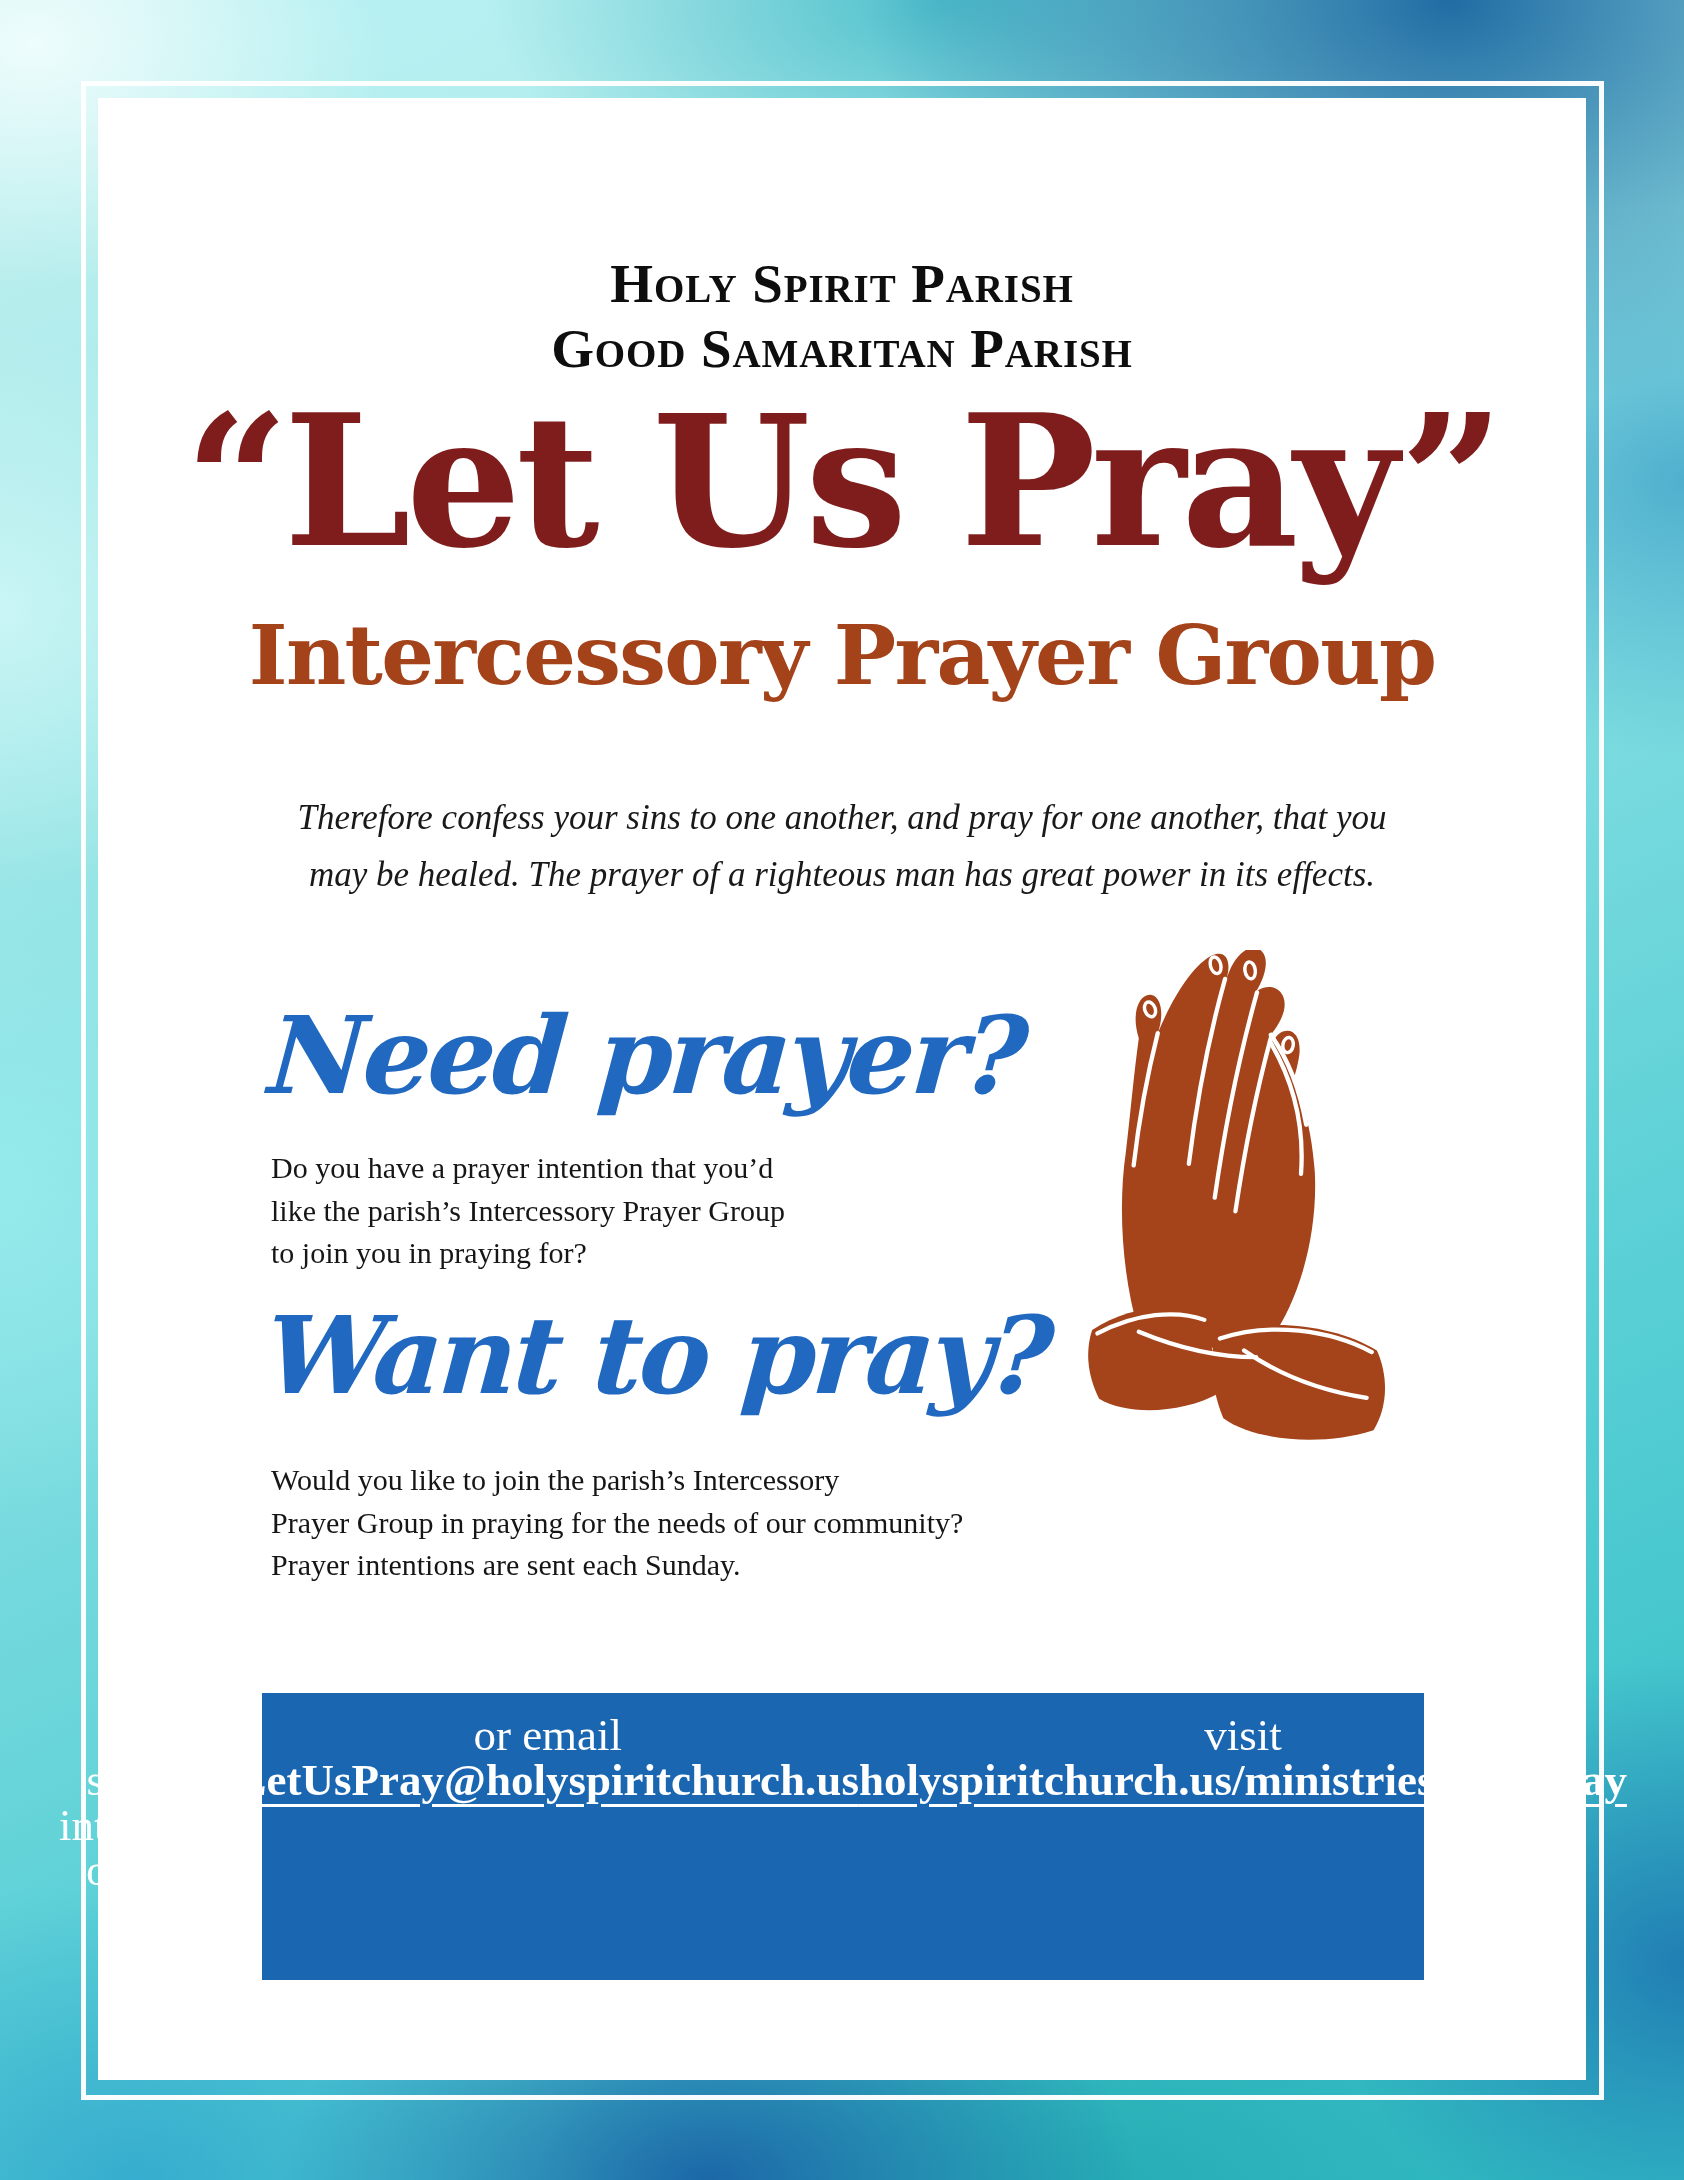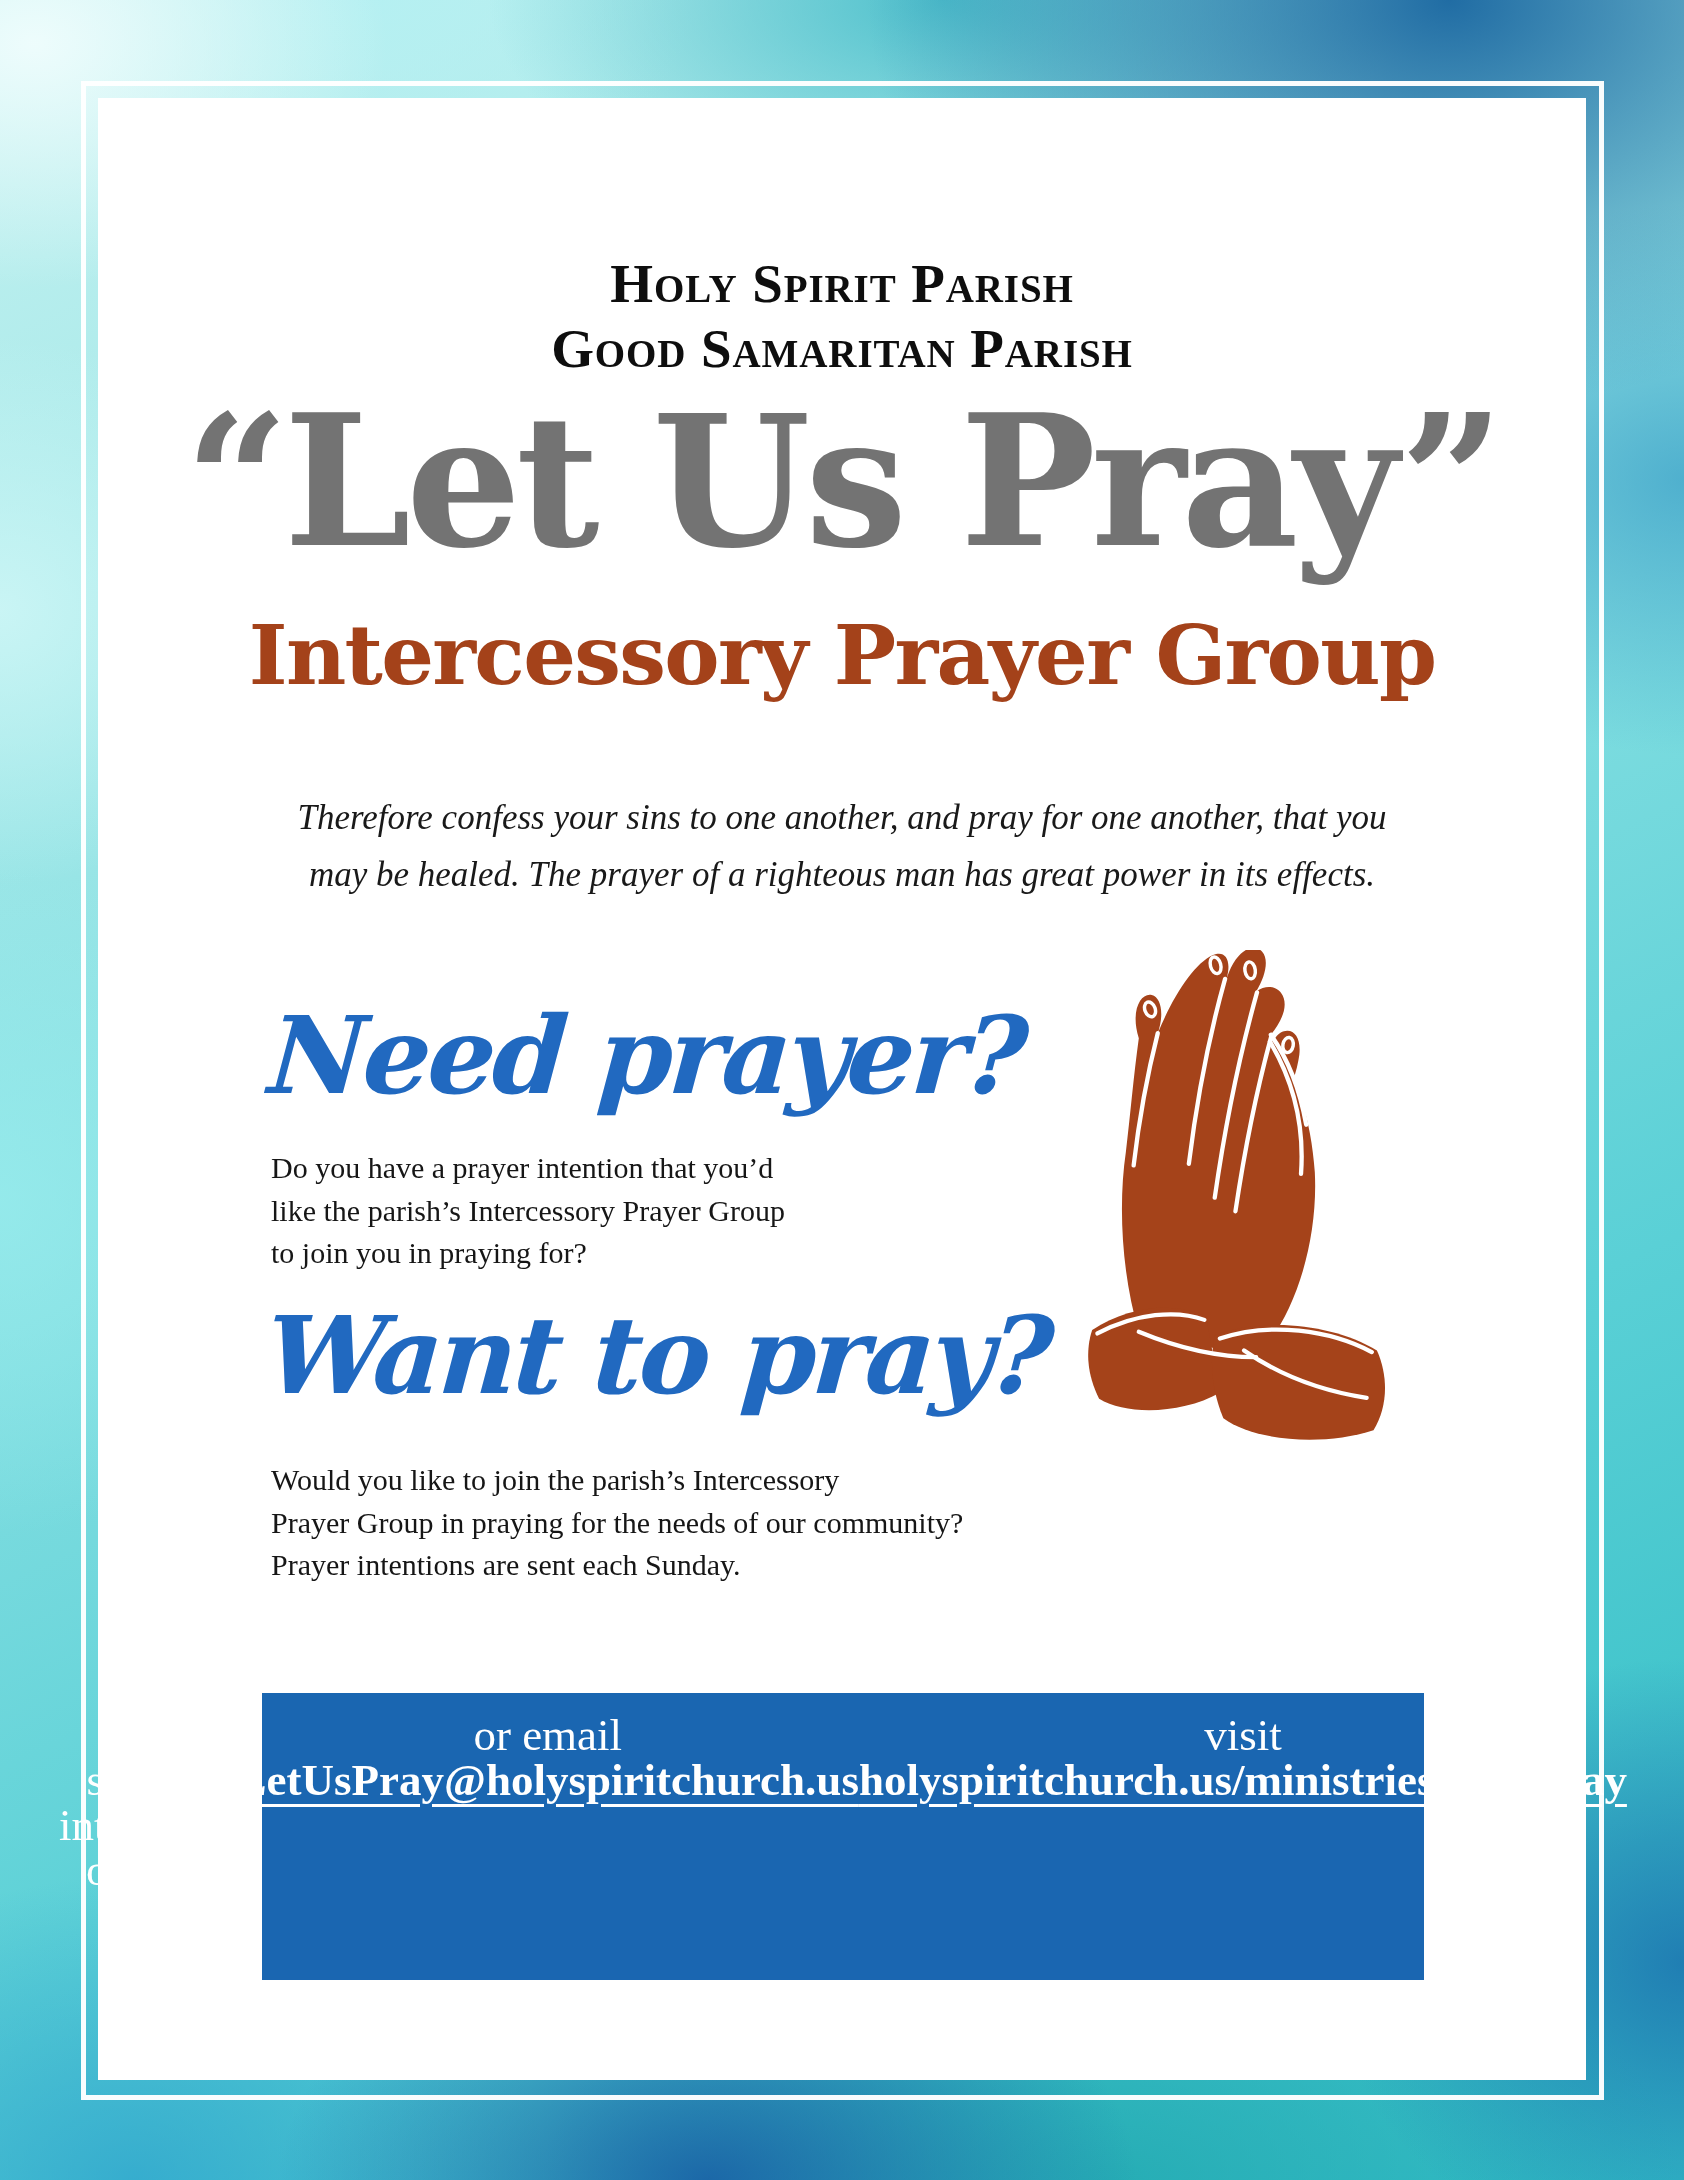--- a/index.html
+++ b/index.html
@@ -20,21 +20,21 @@
       radial-gradient(ellipse 45% 18% at 66% 100%, rgba(34,168,176,0.80), rgba(34,168,176,0) 75%),
       radial-gradient(ellipse 35% 20% at 8% 100%, rgba(44,160,205,0.70), rgba(44,160,205,0) 70%),
       linear-gradient(155deg, #c4f1f0 0%, #a5e9e9 22%, #83dee1 45%, #5ad0d6 68%, #3cc2c9 88%, #33bdc7 100%);
   }
   .frame{position:absolute;inset:81px;border:5.1px solid rgba(255,255,255,0.97);pointer-events:none;}
   .panel{position:absolute;left:98px;top:98px;width:1488px;height:1982px;background:#ffffff;}
   .panel > *{position:absolute;}
 
   .org{top:154px;left:0;right:0;text-align:center;color:#0e0e0e;
        font-weight:700;font-size:55px;line-height:1.18;font-variant:small-caps;letter-spacing:0.9px;}
-  .title{top:293px;left:0;right:0;text-align:center;color:#737373;white-space:nowrap;
+  .title{top:293px;left:0;right:0;text-align:center;color:#7f1d1d;white-space:nowrap;
        font-family:"DejaVu Serif",serif;font-weight:800;font-size:181px;line-height:1;letter-spacing:-5.1px;}
   .subtitle{top:516px;left:0;right:0;text-align:center;color:#a4421a;
        font-family:"DejaVu Serif",serif;font-weight:700;font-size:83px;line-height:1;letter-spacing:-1.7px;}
   .quote{top:692px;left:0;right:0;text-align:center;color:#191919;white-space:pre-line;
        font-style:italic;font-size:35px;line-height:1.62;letter-spacing:0;}
   .attribution{top:797px;left:0;right:0;text-align:center;color:#a4421a;
        font-weight:700;font-size:35px;font-variant:small-caps;letter-spacing:2.6px;}
 
   .script-heading{color:#2169c0;font-family:"DejaVu Serif",serif;font-style:italic;font-weight:700;
        font-size:107px;line-height:1.15;letter-spacing:-3.4px;transform:skewX(-4deg);transform-origin:left bottom;}

